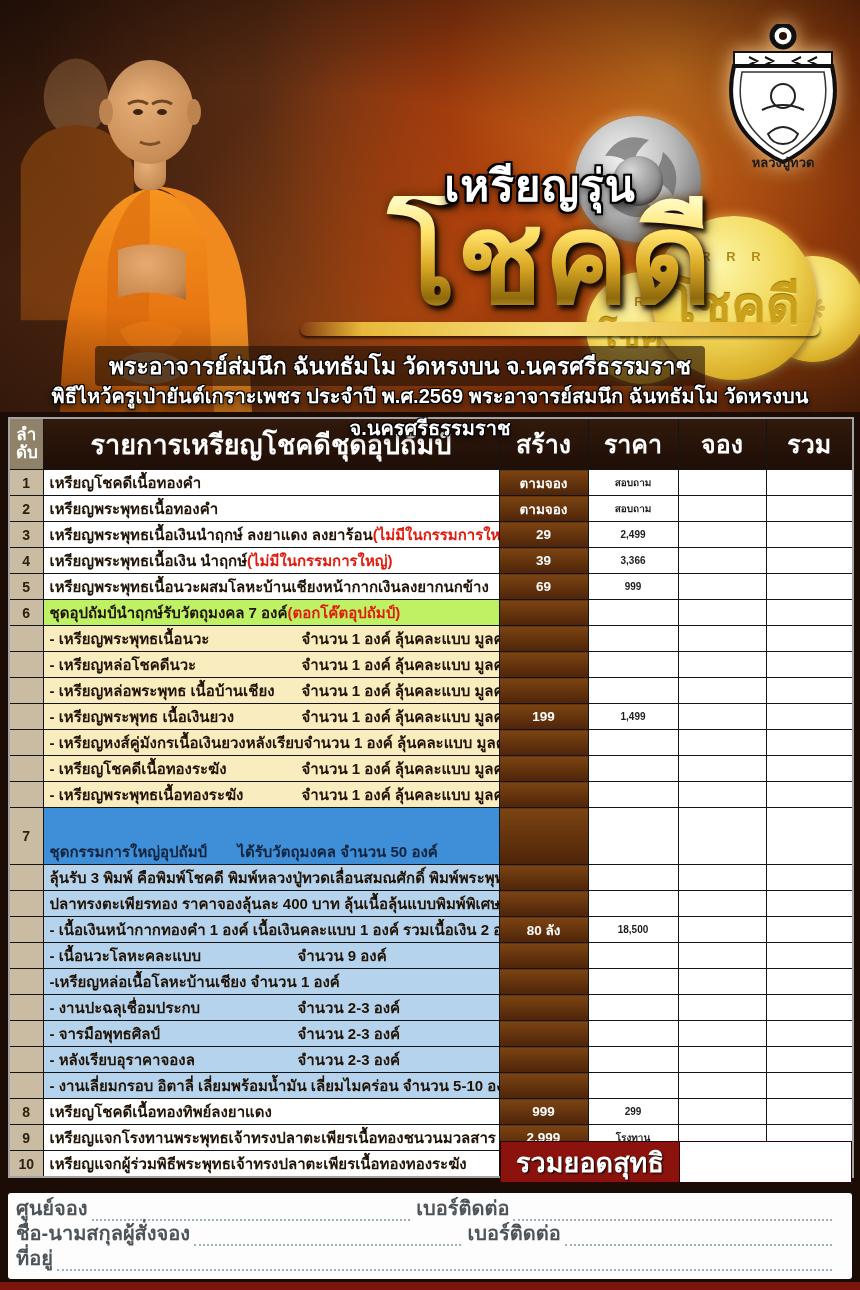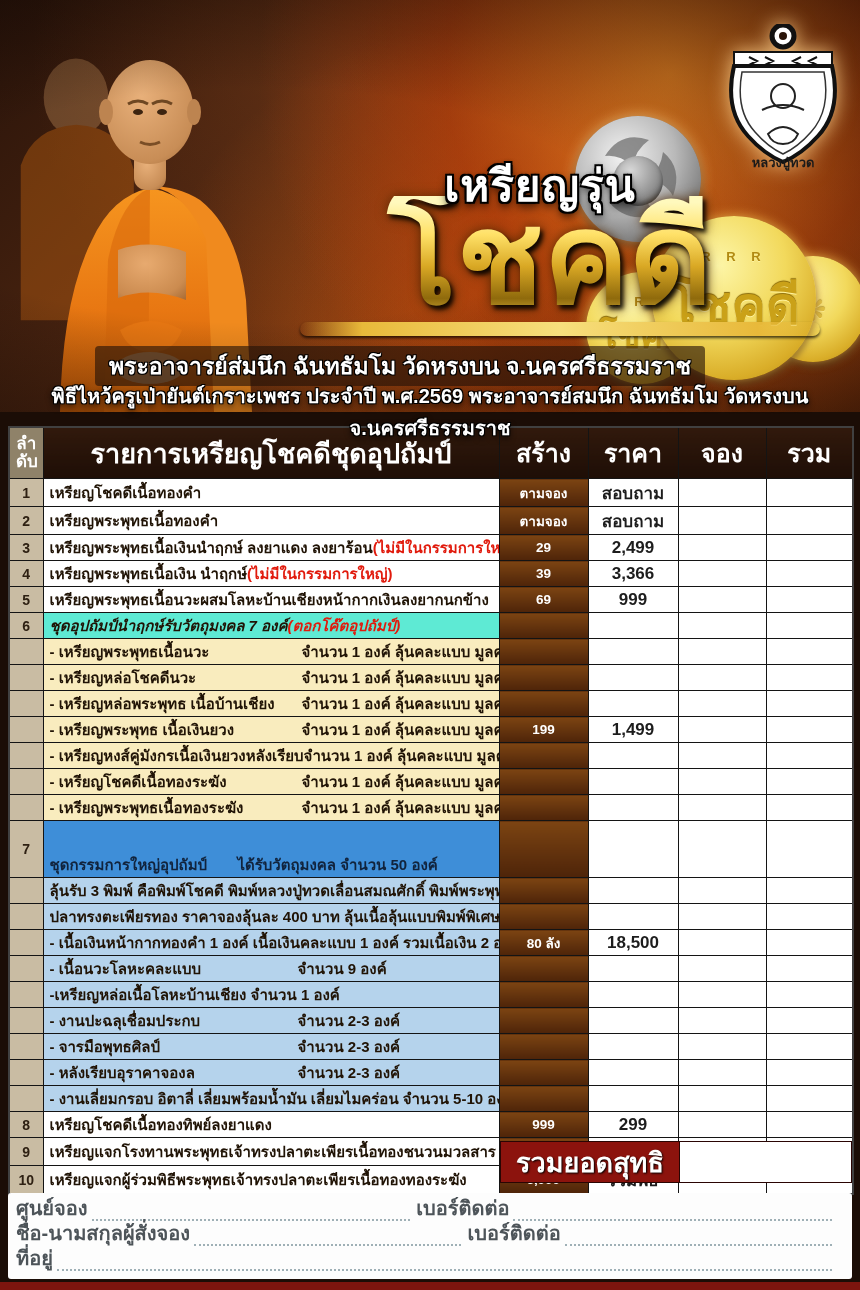--- a/index.html
+++ b/index.html
@@ -58,36 +58,36 @@
 
   .banner-band1{position:absolute;left:0;top:346px;width:800px;text-align:center;z-index:4;}
   .banner-band1 span{display:inline-block;background:rgba(35,18,8,.62);border-radius:4px;
     padding:2px 14px;color:#fff;font-size:23px;font-weight:800;
     text-shadow:1px 1px 0 #000,-1px 1px 0 #000,1px -1px 0 #000,-1px -1px 0 #000;}
   .banner-band2{position:absolute;left:0;top:380px;width:860px;text-align:center;z-index:4;
     color:#fff;font-size:20px;font-weight:800;
     text-shadow:1px 1px 0 #000,-1px 1px 0 #000,1px -1px 0 #000,-1px -1px 0 #000,0 3px 6px rgba(0,0,0,.9);}
 
   
-  table.order{position:absolute;left:8px;top:426px;width:844px;border-collapse:collapse;
-    table-layout:fixed;border:2px solid #404040;}
+  table.order{position:absolute;left:8px;top:417px;width:844px;border-collapse:collapse;
+    table-layout:fixed;border:2px solid #a3a3a3;}
   table.order td,table.order th{border:1px solid #141414;padding:0 6px;overflow:hidden;white-space:nowrap;}
   thead th{height:50px;background:linear-gradient(180deg,#31190c,#1e0e06);color:#fff;
     font-weight:800;text-align:center;}
   th.h-no{background:#8f8269;font-size:17px;line-height:1.05;}
   th.h-item{font-size:27px;}
   th.h-made,th.h-price,th.h-book,th.h-total{font-size:25px;}
   tbody td{height:25px;font-size:15px;}
   td.c-no{background:#c9bca3;text-align:center;font-weight:800;color:#2e2012;font-size:14px;}
   td.c-item{background:#fff;font-weight:700;color:#201305;}
   td.c-made{background:linear-gradient(180deg,#7c4412,#4e2409);color:#fff;text-align:center;
     font-weight:800;font-size:13.5px;}
-  td.c-price{background:#fff;text-align:center;font-weight:800;color:#1d1d1d;font-size:17px;}
+  td.c-price{background:#fff;text-align:center;font-weight:800;color:#1d1d1d;font-size:10px;}
   td.c-book,td.c-total{background:#fff;}
-  tr.row-sec-y td.c-item{background:#5eead4;font-style:italic;}
+  tr.row-sec-y td.c-item{background:#bef264;}
   tr.row-sub-y td.c-item{background:#f9ecbe;}
   tr.row-sec-b td.c-item{background:#3e8ed8;color:#11233c;}
   tr.row-txt-b td.c-item,tr.row-sub-b td.c-item{background:#b5d3ec;}
   .c-item .red{color:#e11a0c;}
   .c-item .lbl{display:inline-block;}
   tr.row-sub-y .lbl{min-width:252px;}
   tr.row-sub-b .lbl{min-width:248px;}
   tr.row-sec-b .lbl{min-width:188px;margin-top:32px;}
 
   

